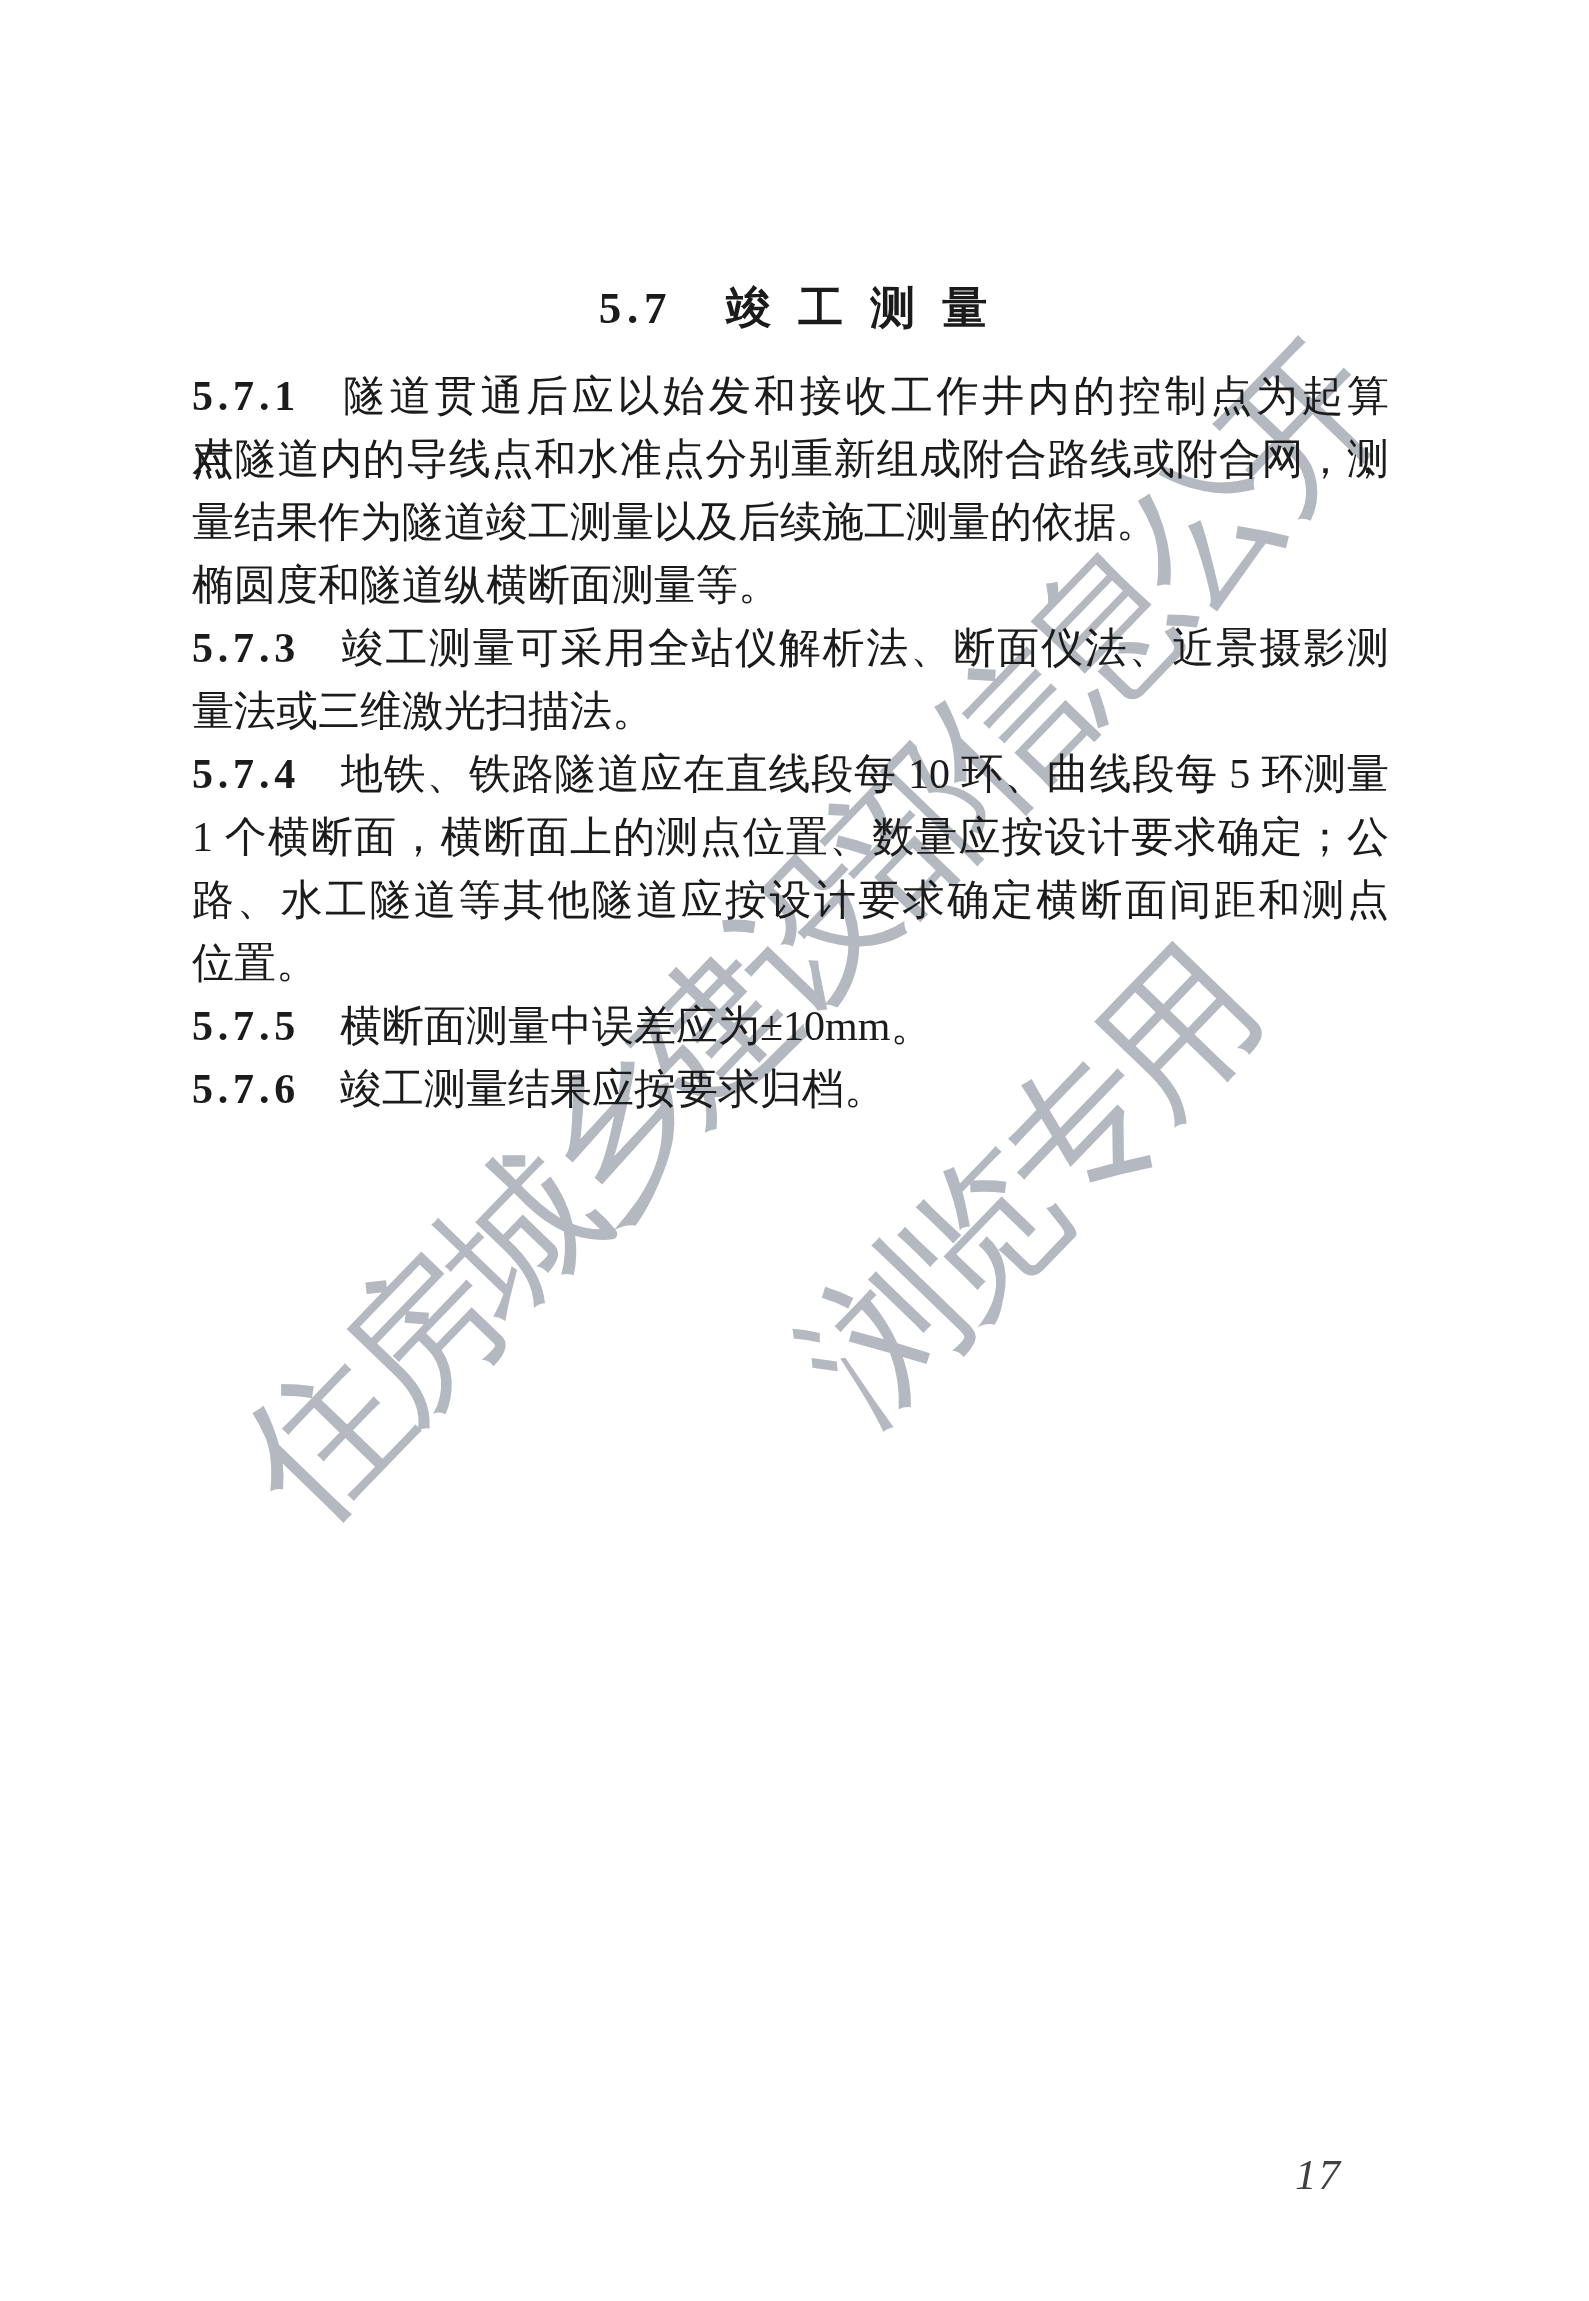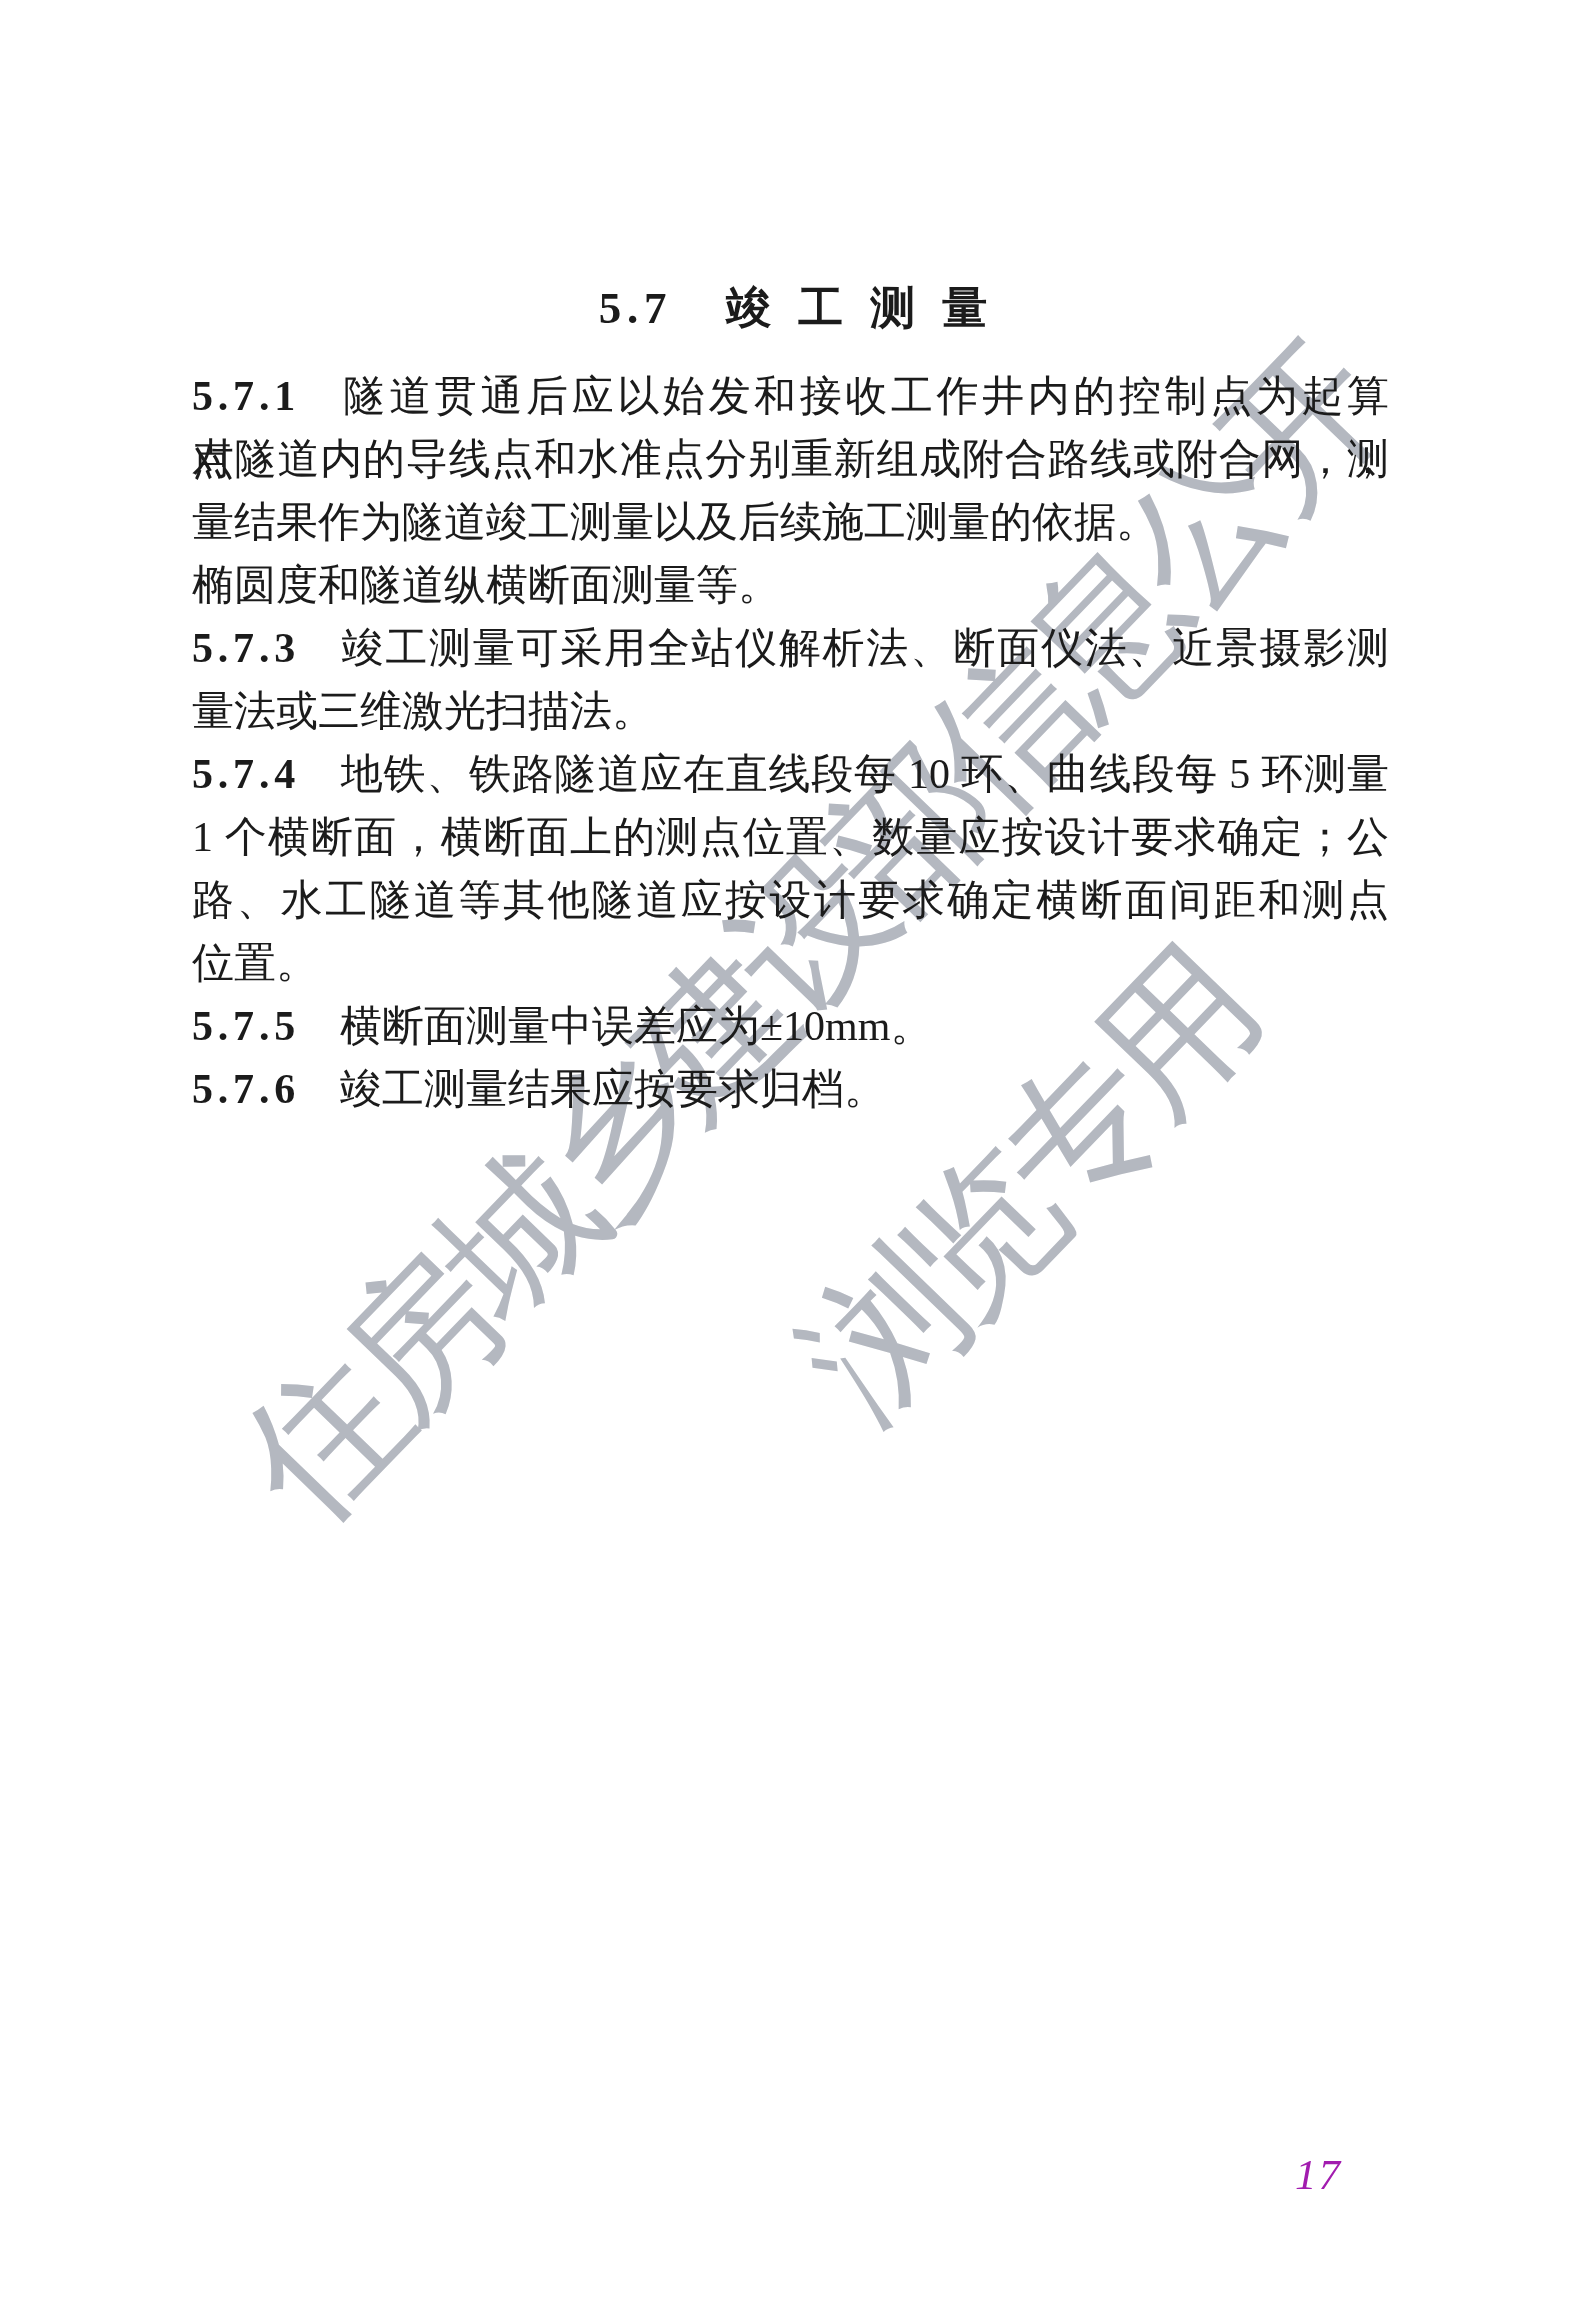--- a/index.html
+++ b/index.html
@@ -56,21 +56,21 @@
     font-weight:700;
     letter-spacing:4.8px;
     font-family:"Liberation Serif","DejaVu Serif",serif;
   }
   .numgap{display:inline-block;width:40px;}
   .page-number{
     position:absolute;
     left:1295px;top:2150px;
     font-size:43px;
     font-style:italic;
-    color:#a21caf;
+    color:#404040;
     letter-spacing:1.9px;
     text-align:center;
   }
 </style>
 </head>
 <body>
 
 <div class="page">
 
   <div class="wm wm1">住房城乡建设部信息公开</div>

